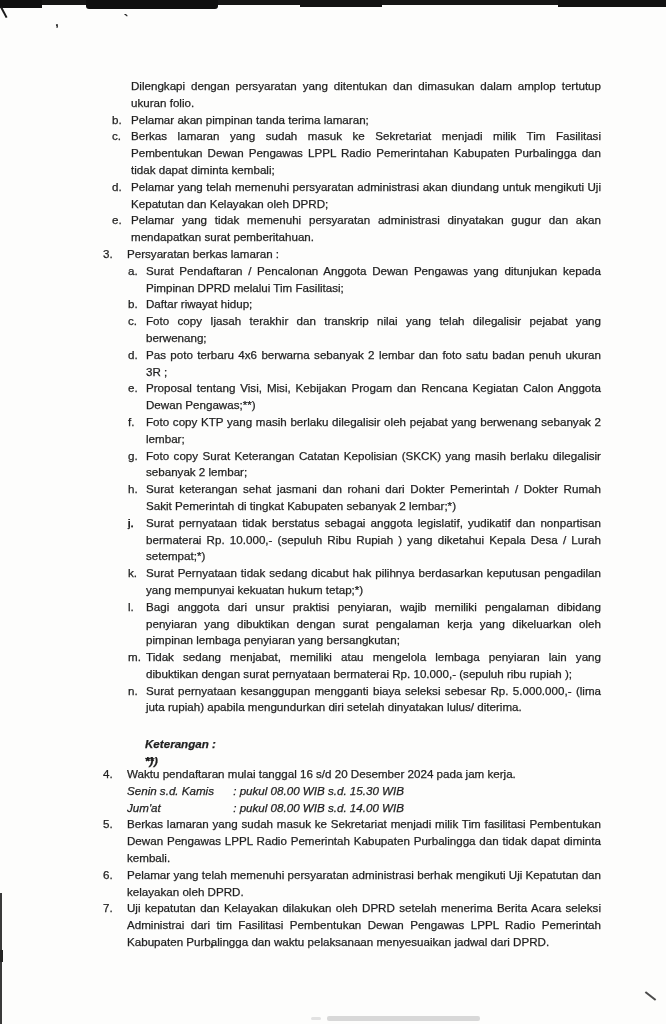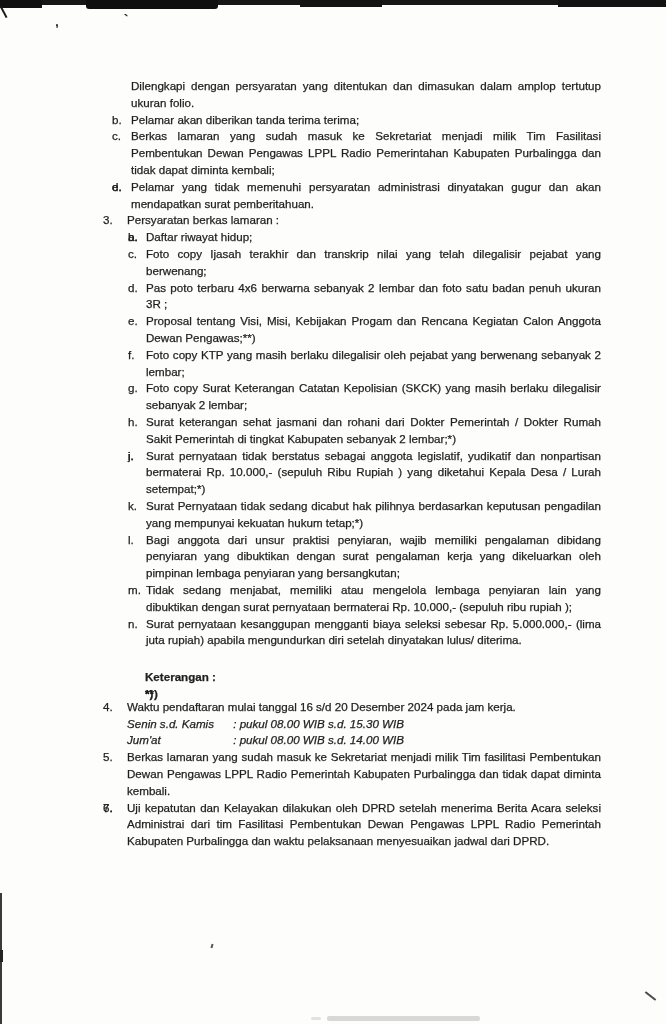--- a/index.html
+++ b/index.html
@@ -15,21 +15,21 @@
   
   .cont{margin:0 0 0 131px; width:470px;}
   
   .li2i{position:relative; margin-left:112px; width:489px; padding-left:19px; box-sizing:border-box;}
   
   .li1{position:relative; margin-left:103px; width:498px; padding-left:24px; box-sizing:border-box;}
   
   .li2s{position:relative; margin-left:128px; width:473px; padding-left:18px; box-sizing:border-box;}
   .lbl{position:absolute; left:0; top:0;}
   
-  .ket{margin-left:145px; width:456px;}
+  .ket{margin-left:145px; width:456px;font-style:italic;}
   .ket-title{font-weight:bold; margin-top:20px;}
   .note{position:relative; padding-left:30px; box-sizing:border-box;}
   .note .lbl{font-weight:bold;}
   
   .sched{margin-left:127px;font-style:italic;}
   .sched .day{display:inline-block; width:103px;}
   .numsec{margin-top:13px;}
   p,div{margin:0;}
   
   .top-band{position:absolute; left:0; top:0; width:666px; height:5px; background:#161616;}
@@ -66,41 +66,43 @@
   <div class="bottom-smudge2"></div>
   <div class="br-tick"></div>
   <div class="mid-dot"></div>
 
   <div class="content">
 
     <p class="cont just">Dilengkapi dengan persyaratan yang ditentukan dan dimasukan dalam amplop tertutup ukuran folio.</p>
 
     <div class="li2i just">
       <span class="lbl">b.</span>
-      <span>Pelamar akan diberikan tanda terima terima;</span>
+      <span>Pelamar akan pimpinan tanda terima lamaran;</span>
     </div>
     <div class="li2i just">
       <span class="lbl">c.</span>
       <span>Berkas lamaran yang sudah masuk ke Sekretariat menjadi milik Tim Fasilitasi Pembentukan Dewan Pengawas LPPL Radio Pemerintahan Kabupaten Purbalingga dan tidak dapat diminta kembali;</span>
     </div>
     <div class="li2i just">
       <span class="lbl">d.</span>
+      <span>Pelamar yang telah memenuhi persyaratan administrasi akan diundang untuk mengikuti Uji Kepatutan dan Kelayakan oleh DPRD;</span>
     </div>
     <div class="li2i just">
       <span class="lbl">e.</span>
       <span>Pelamar yang tidak memenuhi persyaratan administrasi dinyatakan gugur dan akan mendapatkan surat pemberitahuan.</span>
     </div>
 
     <div class="li1">
       <span class="lbl">3.</span>
       <span>Persyaratan berkas lamaran :</span>
     </div>
 
     <div class="li2s just">
       <span class="lbl">a.</span>
+      <span>Surat Pendaftaran / Pencalonan Anggota Dewan Pengawas yang ditunjukan kepada Pimpinan DPRD melalui Tim Fasilitasi;</span>
     </div>
     <div class="li2s just">
       <span class="lbl">b.</span>
       <span>Daftar riwayat hidup;</span>
     </div>
     <div class="li2s just">
       <span class="lbl">c.</span>
       <span>Foto copy Ijasah terakhir dan transkrip nilai yang telah dilegalisir pejabat yang berwenang;</span>
     </div>
     <div class="li2s just">
@@ -169,20 +171,21 @@
       <div class="sched">
         <span class="day">Jum'at</span>
         <span>: pukul 08.00 WIB s.d. 14.00 WIB</span>
       </div>
       <div class="li1 just">
         <span class="lbl">5.</span>
         <span>Berkas lamaran yang sudah masuk ke Sekretariat menjadi milik Tim fasilitasi Pembentukan Dewan Pengawas LPPL Radio Pemerintah Kabupaten Purbalingga dan tidak dapat diminta kembali.</span>
       </div>
       <div class="li1 just">
         <span class="lbl">6.</span>
+        <span>Pelamar yang telah memenuhi persyaratan administrasi berhak mengikuti Uji Kepatutan dan kelayakan oleh DPRD.</span>
       </div>
       <div class="li1 just">
         <span class="lbl">7.</span>
         <span>Uji kepatutan dan Kelayakan dilakukan oleh DPRD setelah menerima Berita Acara seleksi Administrai dari tim Fasilitasi Pembentukan Dewan Pengawas LPPL Radio Pemerintah Kabupaten Purbalingga dan waktu pelaksanaan menyesuaikan jadwal dari DPRD.</span>
       </div>
     </div>
 
   </div>
 </div>
 

